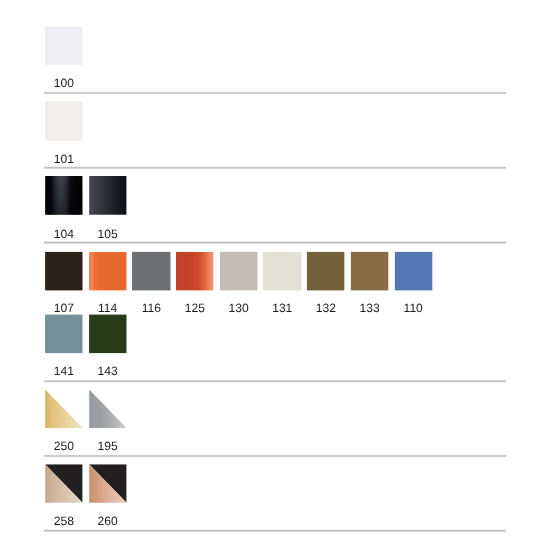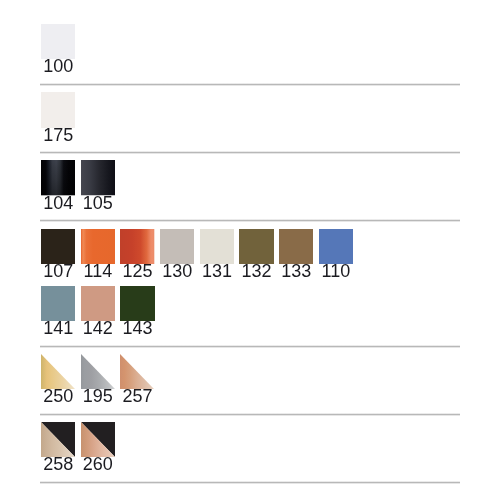--- a/index.html
+++ b/index.html
@@ -48,46 +48,46 @@
   }
   .sw {
     width: 34.3px;
     height: 35.3px;
     display: block;
     position: relative;
   }
   .sw svg { display: block; }
   .lbl {
     display: block;
-    font-size: 18px;
+    font-size: 11px;
     line-height: 14.3px;
     color: #1b1b20;
     text-align: center;
-    padding-top: 0;
+    padding-top: 10px;
     -webkit-font-smoothing: antialiased;
   }
 </style>
 </head>
 <body>
 
 <div id="chart">
     <div class="group">
       <div class="row">
         <div class="cell">
           <span class="sw" style="background: rgb(238, 238, 242);"></span>
           <span class="lbl">100</span>
         </div>
       </div>
       <div class="group-rule"></div>
     </div>
     <div class="group">
       <div class="row">
         <div class="cell">
           <span class="sw" style="background: rgb(242, 238, 235);"></span>
-          <span class="lbl">175</span>
+          <span class="lbl">101</span>
         </div>
       </div>
       <div class="group-rule"></div>
     </div>
     <div class="group">
       <div class="row">
         <div class="cell">
           <span class="sw">
             <svg width="34.3" height="35.3" viewBox="0 0 100 100" preserveAspectRatio="none">
               <defs>
@@ -152,20 +152,24 @@
                   <stop offset="0.35" stop-color="#e8682d"></stop>
                   <stop offset="1" stop-color="#e6682c"></stop>
                 </linearGradient>
               </defs>
               <path d="M0 0 L100 0 L100 100 L0 100 Z" fill="url(#g3)"></path>
             </svg>
           </span>
           <span class="lbl">114</span>
         </div>
         <div class="cell">
+          <span class="sw" style="background: rgb(108, 112, 114);"></span>
+          <span class="lbl">116</span>
+        </div>
+        <div class="cell">
           <span class="sw">
             <svg width="34.3" height="35.3" viewBox="0 0 100 100" preserveAspectRatio="none">
               <defs>
                 <linearGradient id="g4" x1="0" y1="0" x2="1" y2="0">
                   <stop offset="0" stop-color="#c0402a"></stop>
                   <stop offset="0.35" stop-color="#c6412a"></stop>
                   <stop offset="0.6" stop-color="#cf4a2c"></stop>
                   <stop offset="0.78" stop-color="#e0693e"></stop>
                   <stop offset="0.9" stop-color="#ed8a68"></stop>
                   <stop offset="0.97" stop-color="#ee8e6c"></stop>
@@ -197,24 +201,20 @@
           <span class="sw" style="background: rgb(85, 119, 184);"></span>
           <span class="lbl">110</span>
         </div>
       </div>
       <div class="row">
         <div class="cell">
           <span class="sw" style="background: rgb(118, 144, 155);"></span>
           <span class="lbl">141</span>
         </div>
         <div class="cell">
-          <span class="sw" style="background: rgb(207, 154, 131);"></span>
-          <span class="lbl">142</span>
-        </div>
-        <div class="cell">
           <span class="sw" style="background: rgb(40, 60, 25);"></span>
           <span class="lbl">143</span>
         </div>
       </div>
       <div class="group-rule"></div>
     </div>
     <div class="group">
       <div class="row">
         <div class="cell">
           <span class="sw">
@@ -246,38 +246,20 @@
                   <stop offset="0.55" stop-color="#aaacaf"></stop>
                   <stop offset="0.8" stop-color="#bcbec0"></stop>
                   <stop offset="1" stop-color="#d2d4d6"></stop>
                 </linearGradient>
               </defs>
               <path d="M0 0 L0 100 L100 100 Z" fill="url(#g6)"></path>
             </svg>
           </span>
           <span class="lbl">195</span>
         </div>
-        <div class="cell">
-          <span class="sw">
-            <svg width="34.3" height="35.3" viewBox="0 0 100 100" preserveAspectRatio="none">
-              <defs>
-                <linearGradient id="g8" x1="0" y1="0" x2="1" y2="0">
-                  <stop offset="0" stop-color="#cf8f6d"></stop>
-                  <stop offset="0.13" stop-color="#d4946e"></stop>
-                  <stop offset="0.3" stop-color="#d69f7c"></stop>
-                  <stop offset="0.5" stop-color="#dbaf93"></stop>
-                  <stop offset="0.72" stop-color="#debca6"></stop>
-                  <stop offset="1" stop-color="#e8d2c0"></stop>
-                </linearGradient>
-              </defs>
-              <path d="M0 0 L0 100 L100 100 Z" fill="url(#g8)"></path>
-            </svg>
-          </span>
-          <span class="lbl">257</span>
-        </div>
       </div>
       <div class="group-rule"></div>
     </div>
     <div class="group">
       <div class="row">
         <div class="cell">
           <span class="sw">
             <svg width="34.3" height="35.3" viewBox="0 0 100 100" preserveAspectRatio="none">
               <defs>
                 <linearGradient id="g9" x1="0" y1="0" x2="1" y2="0">

